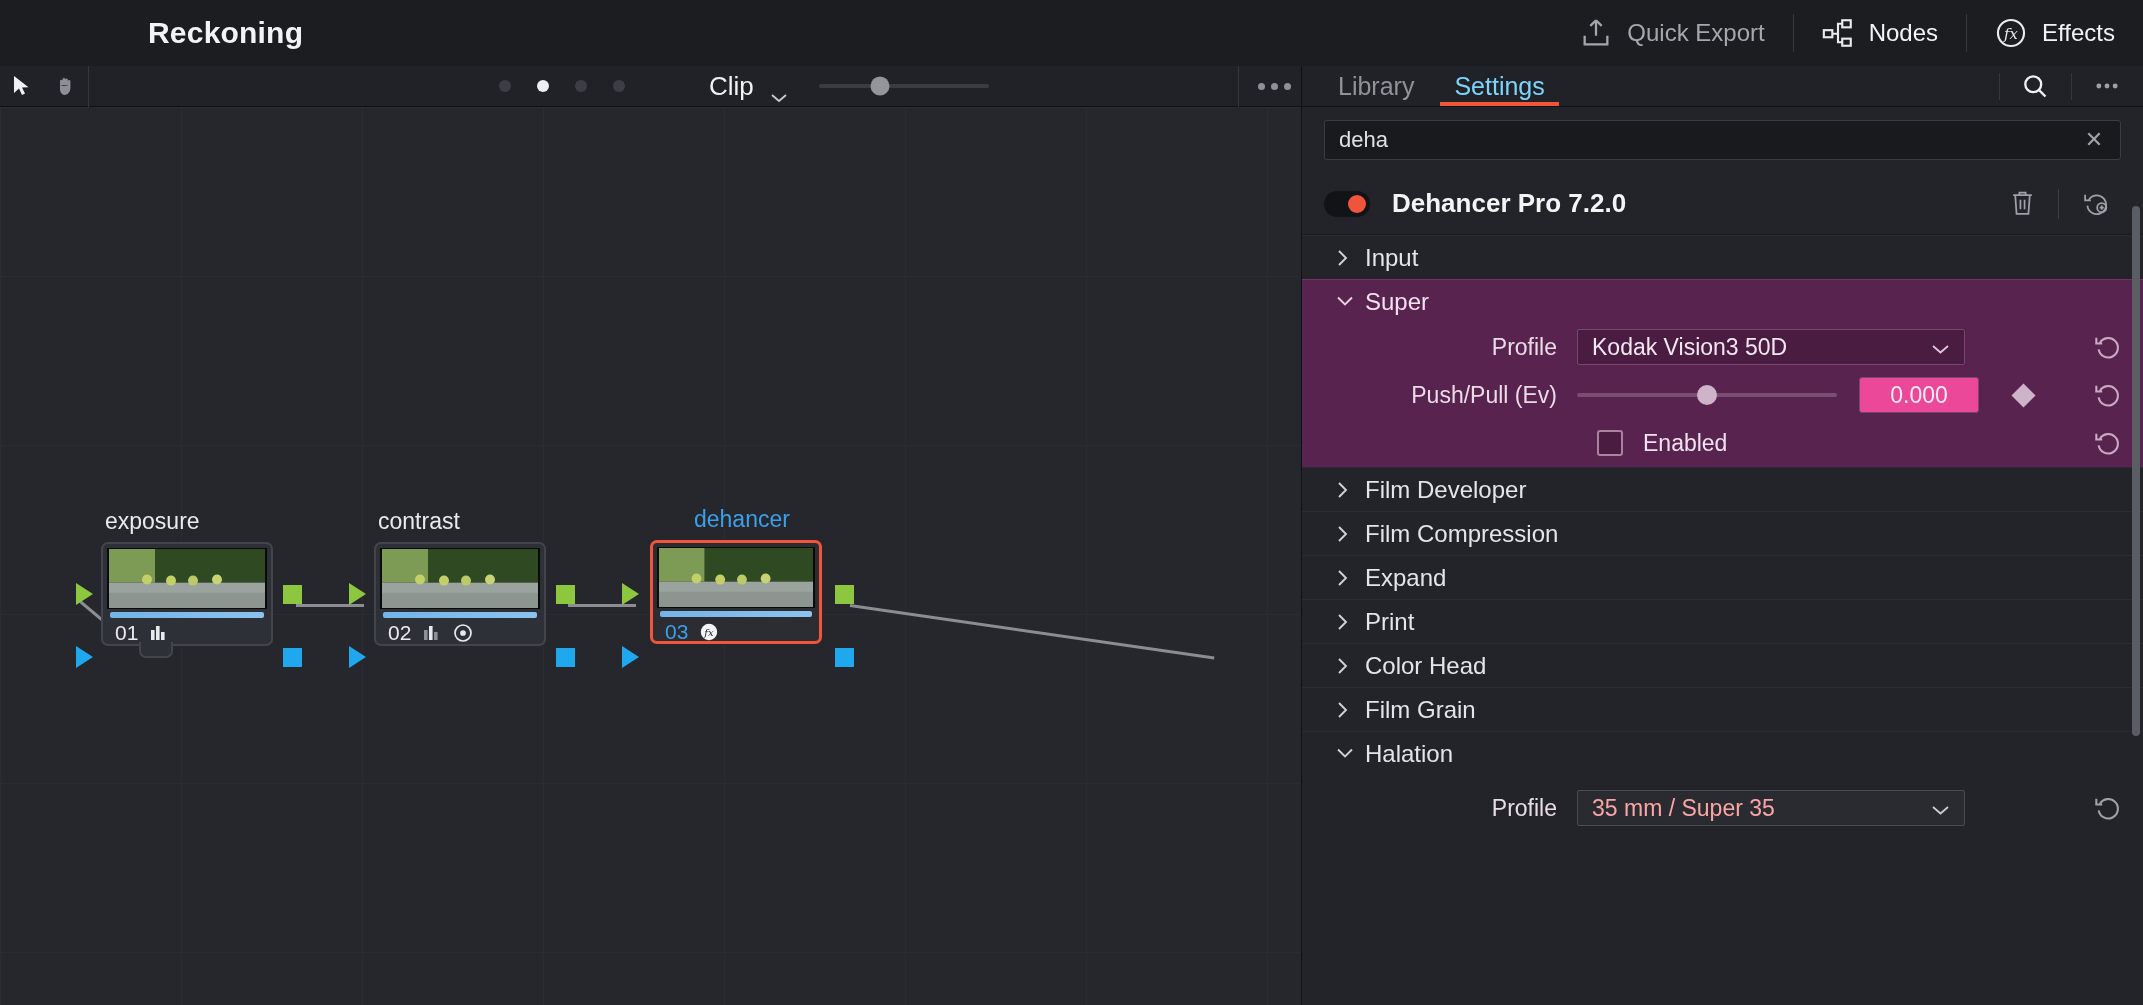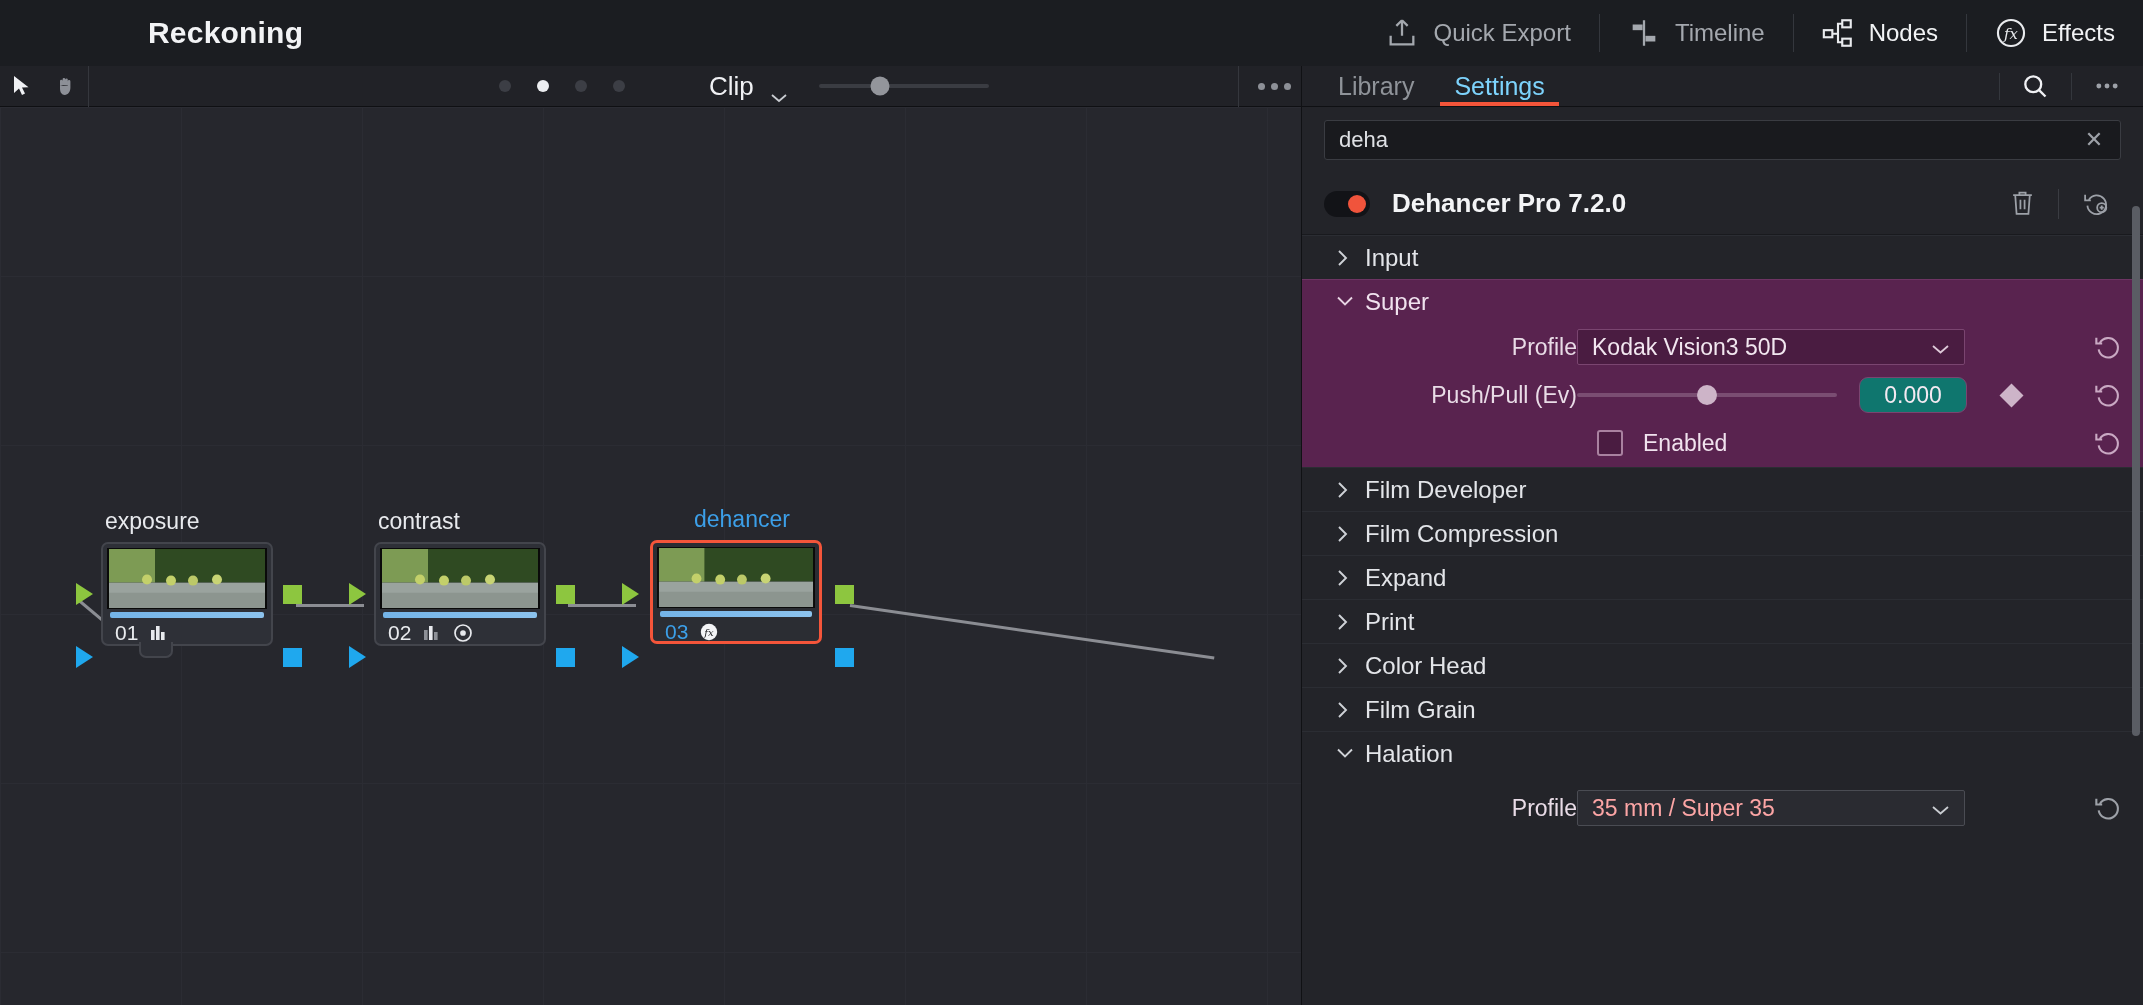--- a/index.html
+++ b/index.html
@@ -228,40 +228,40 @@
 
   
   .film-block { background: #59234f; }
   .film-block .sec-row { border-top: 1px solid #6d3463; }
   .film-block .sec-title { color: #f0e2ee; }
   .film-row {
     height: 48px; display: flex; align-items: center;
     padding-right: 18px;
   }
   .fr-label {
-    width: 275px; text-align: right; 
+    width: 275px; text-align: right; padding-right: 20px;
     font-size: 23px; color: #e9dce7;
   }
   .fr-control { flex: 1; display: flex; align-items: center; }
   .dropdown {
     width: 388px; height: 36px; background: #4a1c41;
     border: 1px solid #7a4570; border-radius: 2px;
     display: flex; align-items: center; padding: 0 14px;
   }
   .dd-text { flex: 1; font-size: 23px; color: #f2e7f0; }
   .dd-chev { width: 19px; height: 12px; display:block; }
   .pp-slider { width: 260px; height: 40px; display: flex; align-items: center; }
   .pp-track { width: 100%; height: 4px; background: #7a4d72; border-radius: 2px; position: relative; }
   .pp-knob {
     position: absolute; left: 50%; top: 50%; transform: translate(-50%,-50%);
     width: 20px; height: 20px; border-radius: 50%; background: #cdb4c8;
   }
   .numbox {
-    width: 108px; height: 36px; margin-left: 22px;
-    background: #0f766e; border: 1px solid #7a4570; border-radius: 9px;
+    width: 120px; height: 36px; margin-left: 22px;
+    background: #ec4899; border: 1px solid #7a4570; border-radius: 3px;
     display: flex; align-items: center; justify-content: center;
     font-size: 23px; color: #f4eaf2;
   }
   .kf-diamond {
     width: 17px; height: 17px; background: #cdb4c8;
     transform: rotate(45deg); margin-left: 36px; flex: none;
   }
   .reset-btn {
     width: 34px; height: 34px; margin-left: auto; flex: none;
     display: flex; align-items: center; justify-content: center;
@@ -292,30 +292,20 @@
       <div class="tb-item">
         <span class="tb-icon">
           <svg viewBox="0 0 24 24" fill="none" stroke="#a4a8ae" stroke-width="1.6">
             <path d="M12 3v11M12 3l-4 4M12 3l4 4"></path>
               <path d="M4 14v6h16v-6"></path>
           </svg>
         </span>
         <span>Quick Export</span>
       </div>
 
-      <div class="tb-item">
-        <span class="tb-icon">
-          <svg viewBox="0 0 24 24" fill="none" stroke="#a4a8ae" stroke-width="1.6">
-            <path d="M12 3v18"></path>
-            <rect x="4" y="6" width="7" height="4" fill="#a4a8ae" stroke="none"></rect>
-            <rect x="13" y="14" width="7" height="4" fill="#a4a8ae" stroke="none"></rect>
-          </svg>
-        </span>
-        <span>Timeline</span>
-      </div>
 
       <div class="tb-item active">
         <span class="tb-icon">
           <svg viewBox="0 0 24 24" fill="none" stroke="#e9ebee" stroke-width="1.5">
             <rect x="2" y="10" width="6" height="5"></rect>
             <rect x="15" y="3" width="6" height="5"></rect>
             <rect x="15" y="16" width="6" height="5"></rect>
             <path d="M8 12.5h4V5.5h3M12 12.5v6h3"></path>
           </svg>
         </span>

